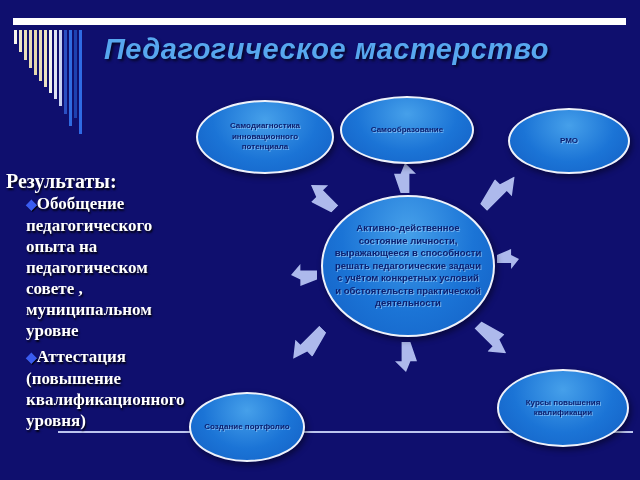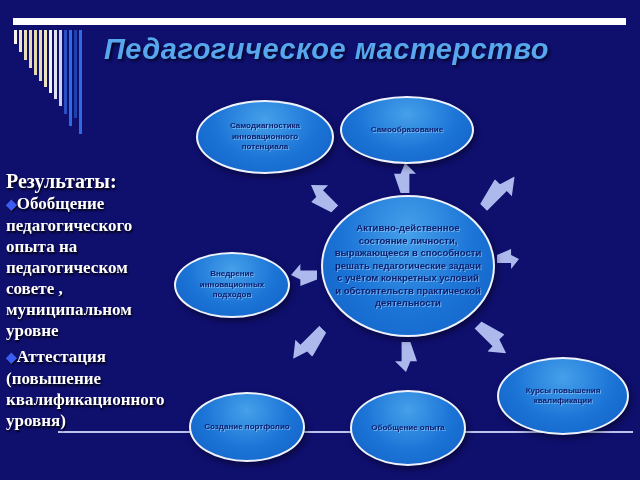--- a/index.html
+++ b/index.html
@@ -22,42 +22,42 @@
     color:var(--title,#57a7ef);letter-spacing:.5px;
     text-shadow:2px 2px 3px rgba(0,0,0,.65);white-space:nowrap;
   }
   
   #results{
     position:absolute;left:6px;top:170px;width:170px;z-index:4;
     font-family:"Liberation Serif",serif;font-weight:bold;color:var(--results,#fff);
     text-shadow:1px 2px 2px rgba(0,0,0,.9);
   }
   #results .heading{font-size:20px;}
-  #results .bullet{font-size:17px;line-height:21px;margin-bottom:5px;}
+  #results .bullet{font-size:17px;line-height:21px;margin-bottom:5px;margin-left:20px;}
   #results .diamond{color:var(--diamond,#3a5cf0);font-size:14px;text-shadow:1px 1px 1px rgba(0,0,0,.9);}
   
   #rule{position:absolute;left:58px;top:431px;width:575px;height:2px;background:var(--line,#bcc4ee);z-index:1;}
   
   .node{
     position:absolute;z-index:3;border-radius:50%;
     border:2px solid var(--node-border,#eef2fa);
     background:radial-gradient(ellipse at 50% 25%, var(--fill-light,#46a0ea) 0%, var(--fill,#1b74d6) 55%, var(--fill-dark,#135fc4) 100%);
     box-shadow:2px 3px 6px rgba(0,0,0,.45);
     display:flex;align-items:center;justify-content:center;text-align:center;
     color:var(--node-text,#0c2070);font-weight:bold;
     text-shadow:1px 1px 0 rgba(170,215,255,.6);
   }
   .node .lbl{padding:0 10px;}
   .sat{font-size:8px;line-height:1.3;}
   #node-center{left:321px;top:195px;width:170px;height:138px;font-size:9.5px;line-height:1.32;}
   #node-self-diagnostics{left:196px;top:100px;width:134px;height:70px;}
   #node-self-education{left:340px;top:96px;width:130px;height:64px;}
   #node-rmo{left:508px;top:108px;width:118px;height:62px;}
   #node-university-study{left:520px;top:220px;width:116px;height:68px;}
-  #node-qualification-courses{left:497px;top:357px;width:128px;height:74px;}
+  #node-qualification-courses{left:497px;top:369px;width:128px;height:74px;}
   #node-experience-summary{left:350px;top:390px;width:112px;height:72px;}
   #node-portfolio-creation{left:189px;top:392px;width:112px;height:66px;}
   #node-innovative-approaches{left:174px;top:252px;width:112px;height:62px;}
   
   .arrow{
     position:absolute;z-index:2;background:var(--arrow,#adb9ec);
     clip-path:polygon(50% 0%,100% 36%,70% 36%,70% 100%,30% 100%,0% 36%,30% 36%);
     filter:drop-shadow(2px 2px 2px rgba(0,0,0,.4));
   }
   #arrow-up{left:394px;top:163px;width:22px;height:30px;}
@@ -114,26 +114,23 @@
   <div class="node" id="node-center">
     <div class="lbl">Активно-действенное состояние личности, выражающееся в способности решать педагогические задачи  с учётом конкретных условий и обстоятельств практической деятельности</div>
   </div>
 
   <div class="node sat" id="node-self-diagnostics">
     <div class="lbl">Самодиагностика инновационного потенциала</div>
   </div>
   <div class="node sat" id="node-self-education">
     <div class="lbl">Самообразование</div>
   </div>
+  <div class="node sat" id="node-rmo">
+    <div class="lbl">РМО</div>
+  </div>
   <div class="node sat" id="node-qualification-courses">
     <div class="lbl">Курсы повышения квалификации</div>
   </div>
-  <div class="node sat" id="node-experience-summary">
-    <div class="lbl">Обобщение опыта</div>
-  </div>
   <div class="node sat" id="node-portfolio-creation">
     <div class="lbl">Создание портфолио</div>
-  </div>
-  <div class="node sat" id="node-innovative-approaches">
-    <div class="lbl">Внедрение инновационных подходов</div>
   </div>
 
 </div>
 
 </body></html>

